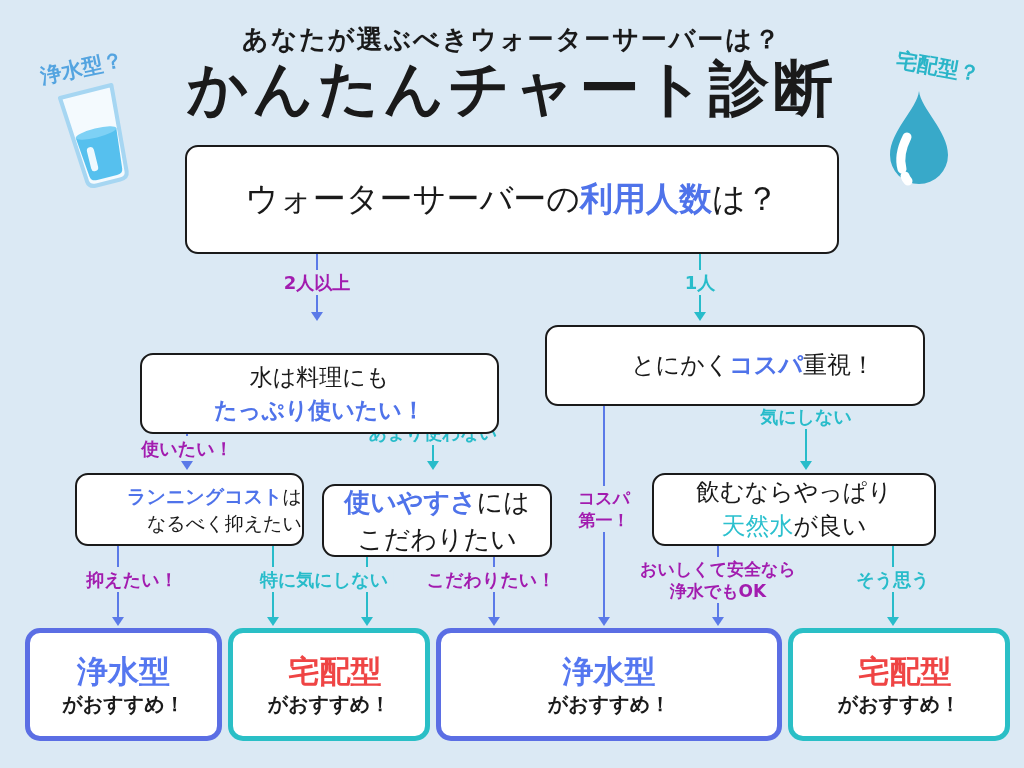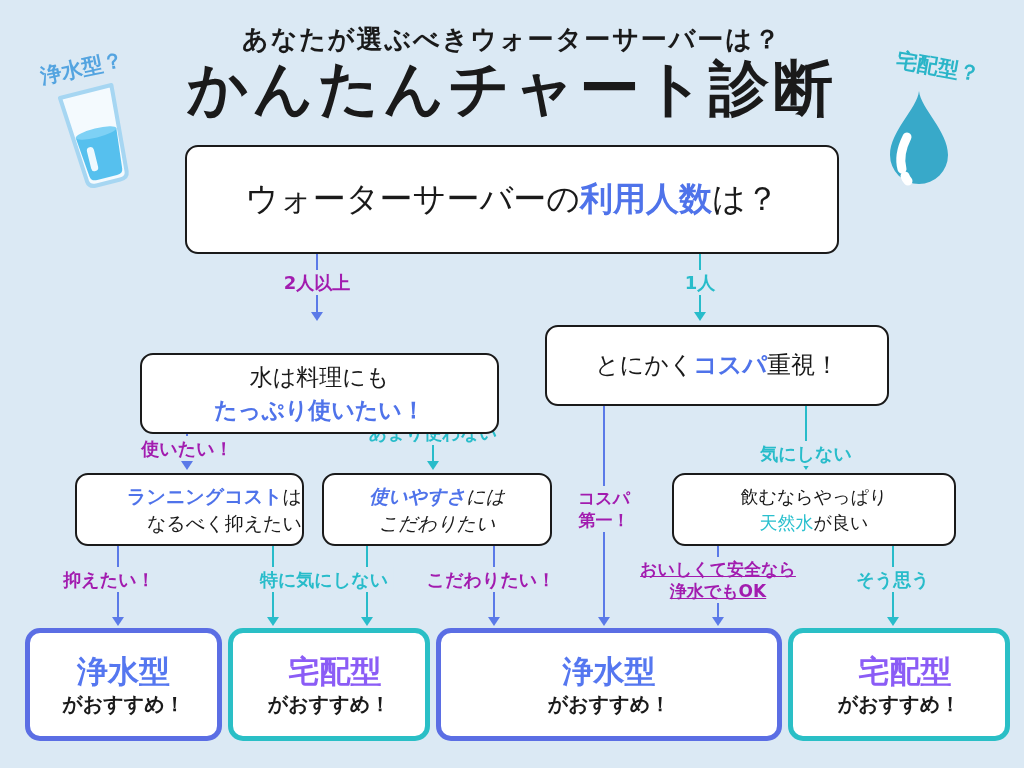--- a/index.html
+++ b/index.html
@@ -17,34 +17,34 @@
   .decor{position:absolute;}
   .decor-label{position:absolute;font-size:21px;font-weight:700;white-space:nowrap;}
   .glass-label{color:#54a4e0;transform:rotate(-12deg);}
   .drop-label{color:#2ab5c8;transform:rotate(10deg);}
   
   .box{position:absolute;background:#ffffff;border:2px solid #1a1a1a;border-radius:13px;
     display:flex;flex-direction:column;align-items:center;justify-content:center;
     text-align:center;z-index:2;line-height:1.4;}
   .q1{left:185px;top:145px;width:650px;height:105px;font-size:33px;}
   .q2a{left:140px;top:325px;width:355px;height:77px;font-size:23px;margin-top:28px;}
-  .q2b{left:545px;top:325px;width:340px;height:77px;font-size:24px;}
+  .q2b{left:545px;top:325px;width:340px;height:77px;font-size:24px;padding-left:36px;}
   .q3a{left:75px;top:473px;width:225px;height:69px;font-size:19px;align-items:flex-end;}
-  .q3b{left:322px;top:473px;width:226px;height:69px;font-size:19px;font-style:italic;}
-  .q3c{left:672px;top:473px;width:280px;height:69px;font-size:18px;}
+  .q3b{left:322px;top:484px;width:226px;height:69px;font-size:26px;}
+  .q3c{left:652px;top:473px;width:280px;height:69px;font-size:24px;}
   .em-blue{color:#4f73ea;font-weight:800;}
   .em-teal{color:#2bc0ce;font-weight:400;}
   
   .rbox{position:absolute;background:#fff;border-radius:15px;display:flex;flex-direction:column;
     align-items:center;justify-content:center;gap:4px;text-align:center;z-index:2;top:628px;height:103px;}
   .rbox.blue{border:5px solid #5b6ee4;}
   .rbox.teal{border:5px solid #2abfc6;}
   .rtype{font-size:31px;font-weight:900;line-height:1.1;}
   .rbox.blue .rtype{color:#5577f0;}
-  .rbox.teal .rtype{color:#8b5cf6;margin-left:12px;}
+  .rbox.teal .rtype{color:#ef4444;margin-left:12px;}
   .rsuffix{font-size:20px;font-weight:800;color:#1a1a1a;line-height:1.1;text-align:right;}
   .r1{left:25px;width:187px;}
   .r2{left:228px;width:192px;}
   .r3{left:436px;width:336px;}
   .r4{left:788px;width:212px;}
   
   .vline{position:absolute;width:2px;z-index:0;}
   .vline.blue{background:#5b7ae8;}
   .vline.teal{background:#28bcca;}
   .ahead{position:absolute;width:0;height:0;z-index:0;
@@ -161,27 +161,27 @@
   <div class="ahead blue" style="left:488px;top:617px;"></div>
   <div class="vline blue" style="left:717px;top:544px;height:73px;"></div>
   <div class="ahead blue" style="left:712px;top:617px;"></div>
   <div class="vline teal" style="left:892px;top:544px;height:73px;"></div>
   <div class="ahead teal" style="left:887px;top:617px;"></div>
 
   <div class="blabel blue" style="left:317px;top:270px;">2人以上</div>
   <div class="blabel teal" style="left:700px;top:270px;">1人</div>
   <div class="blabel blue" style="left:187px;top:436px;">使いたい！</div>
   <div class="blabel teal" style="left:433px;top:420px;">あまり使わない</div>
-  <div class="blabel teal" style="left:806px;top:441px;">気にしない</div>
+  <div class="blabel teal" style="left:806px;top:404px;">気にしない</div>
   <div class="blabel blue" style="left:604px;top:486px;font-size:17px;">
     <span class="bl">コスパ</span>
     <span class="bl">第一！</span>
   </div>
-  <div class="blabel blue" style="left:109px;top:567px;">抑えたい！</div>
+  <div class="blabel blue" style="left:132px;top:567px;">抑えたい！</div>
   <div class="blabel teal" style="left:324px;top:567px;">特に気にしない</div>
   <div class="blabel blue" style="left:491px;top:567px;">こだわりたい！</div>
-  <div class="blabel blue" style="left:718px;top:557px;font-size:17px;text-decoration:underline;">
+  <div class="blabel blue" style="left:718px;top:557px;font-size:17px;">
     <span class="bl">おいしくて安全なら</span>
     <span class="bl">浄水でもOK</span>
   </div>
   <div class="blabel teal" style="left:893px;top:567px;">そう思う</div>
 
 </div>
 
 </body></html>

